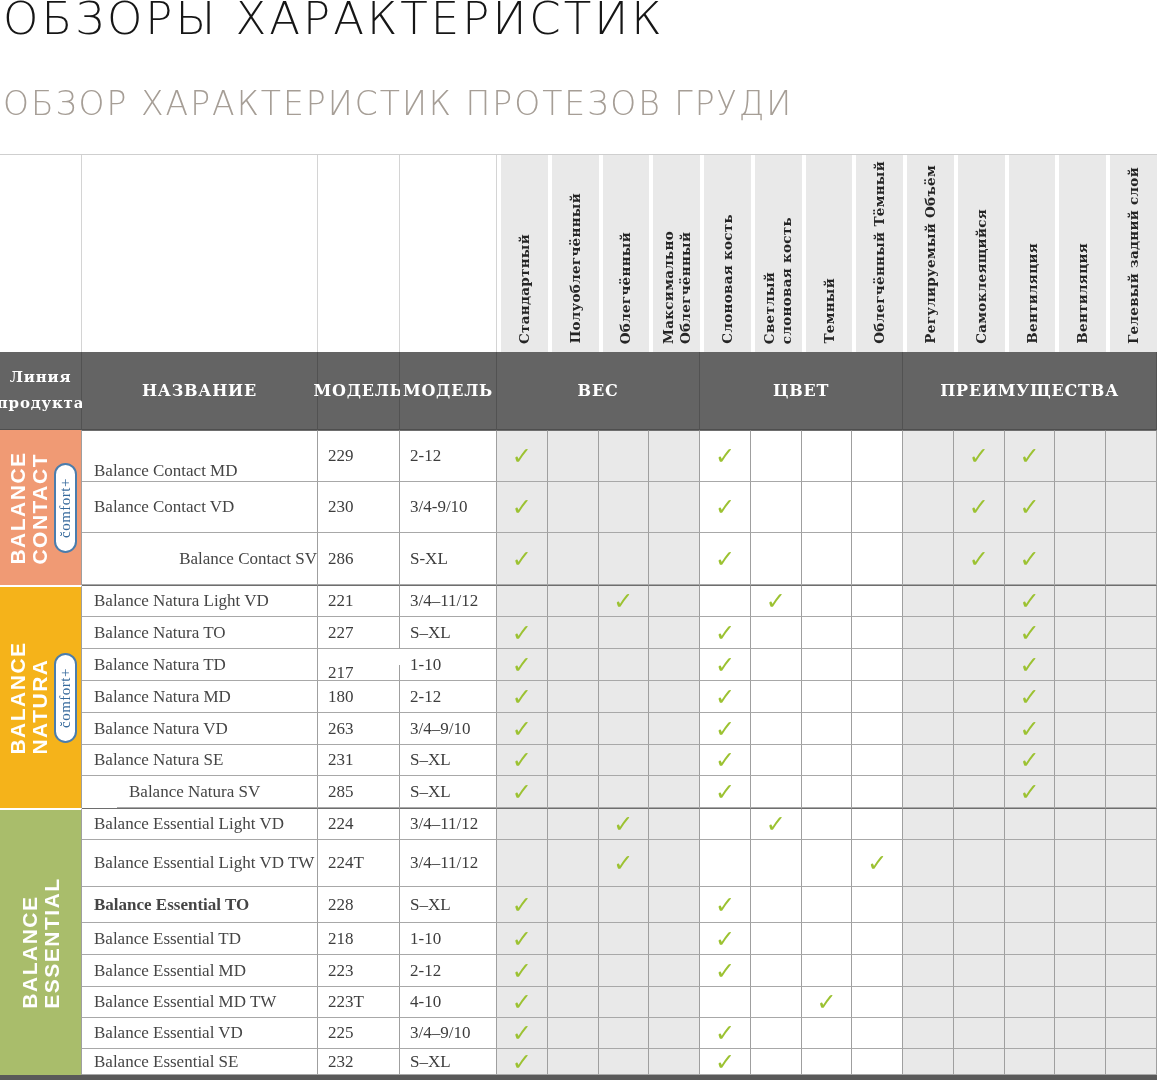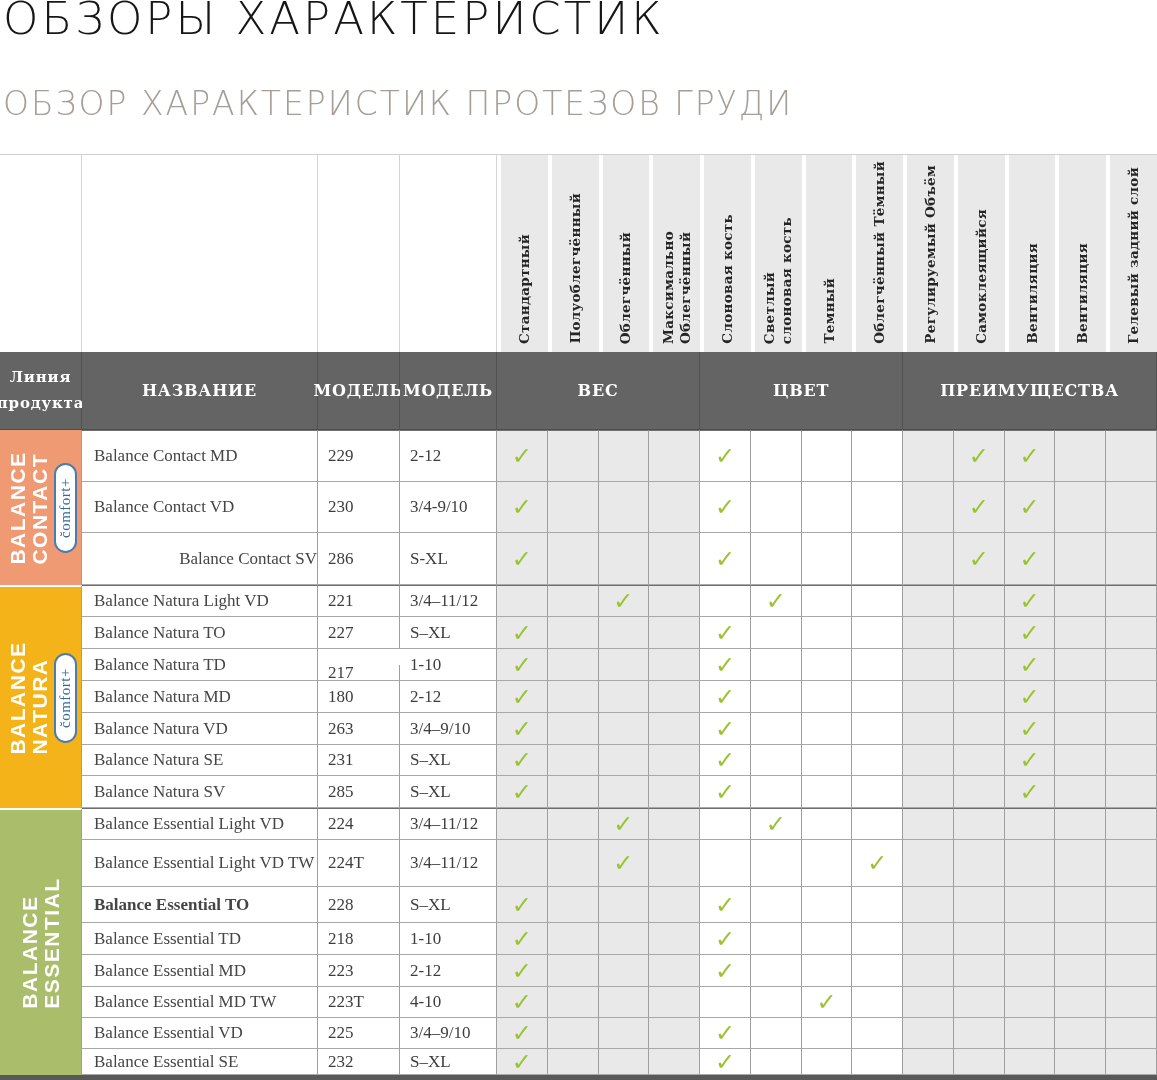--- a/index.html
+++ b/index.html
@@ -123,21 +123,21 @@
       <span class="">Вентиляция</span>
     </div>
     <div class="fh" style="grid-column: 17;">
       <span class="">Гелевый задний слой</span>
     </div>
     <div class="gcell" style="grid-row: 3 / span 3; background: rgb(240, 154, 116);">
       <span class="glabel">BALANCE
 CONTACT</span>
       <span class="badge">c̆omfort+</span>
     </div>
-    <div class="cell name gstart" style="grid-area: 3 / 2;">
+    <div class="cell name gstart" style="grid-area: 3 / 2; align-items: flex-end;">
       <span class="">Balance Contact MD</span>
     </div>
     <div class="cell model gstart" style="grid-area: 3 / 3;">
       <span class="">229</span>
     </div>
     <div class="cell size gstart" style="grid-area: 3 / 4;">
       <span class="">2-12</span>
     </div>
     <div class="cell feat gray gstart" style="grid-area: 3 / 5;">
       <span class="check">✓</span>
@@ -386,21 +386,21 @@
     <div class="cell feat white" style="grid-area: 11 / 10;"></div>
     <div class="cell feat white" style="grid-area: 11 / 11;"></div>
     <div class="cell feat white" style="grid-area: 11 / 12;"></div>
     <div class="cell feat gray" style="grid-area: 11 / 13;"></div>
     <div class="cell feat gray" style="grid-area: 11 / 14;"></div>
     <div class="cell feat gray" style="grid-area: 11 / 15;">
       <span class="check">✓</span>
     </div>
     <div class="cell feat gray" style="grid-area: 11 / 16;"></div>
     <div class="cell feat gray" style="grid-area: 11 / 17;"></div>
-    <div class="cell name" style="grid-area: 12 / 2;">
+    <div class="cell name" style="grid-area: 12 / 2; margin-left: 35px;">
       <span class="">Balance Natura SV</span>
     </div>
     <div class="cell model" style="grid-area: 12 / 3;">
       <span class="">285</span>
     </div>
     <div class="cell size" style="grid-area: 12 / 4;">
       <span class="">S–XL</span>
     </div>
     <div class="cell feat gray" style="grid-area: 12 / 5;">
       <span class="check">✓</span>

